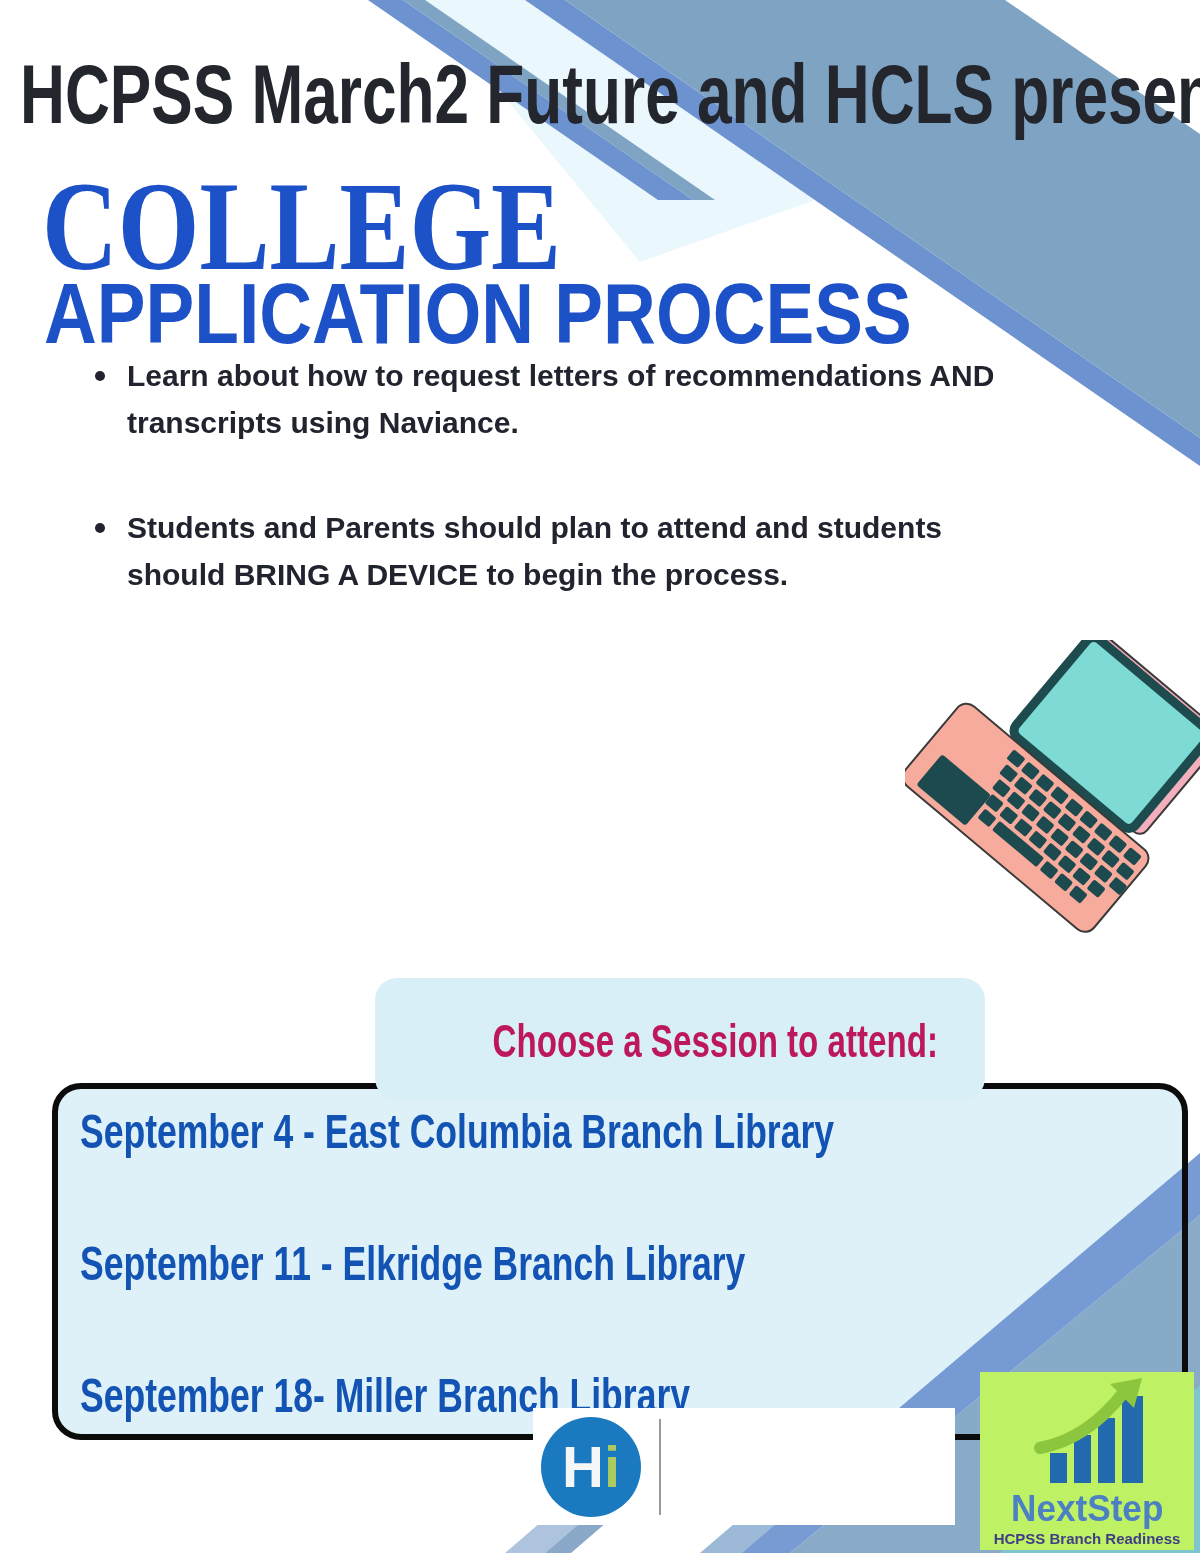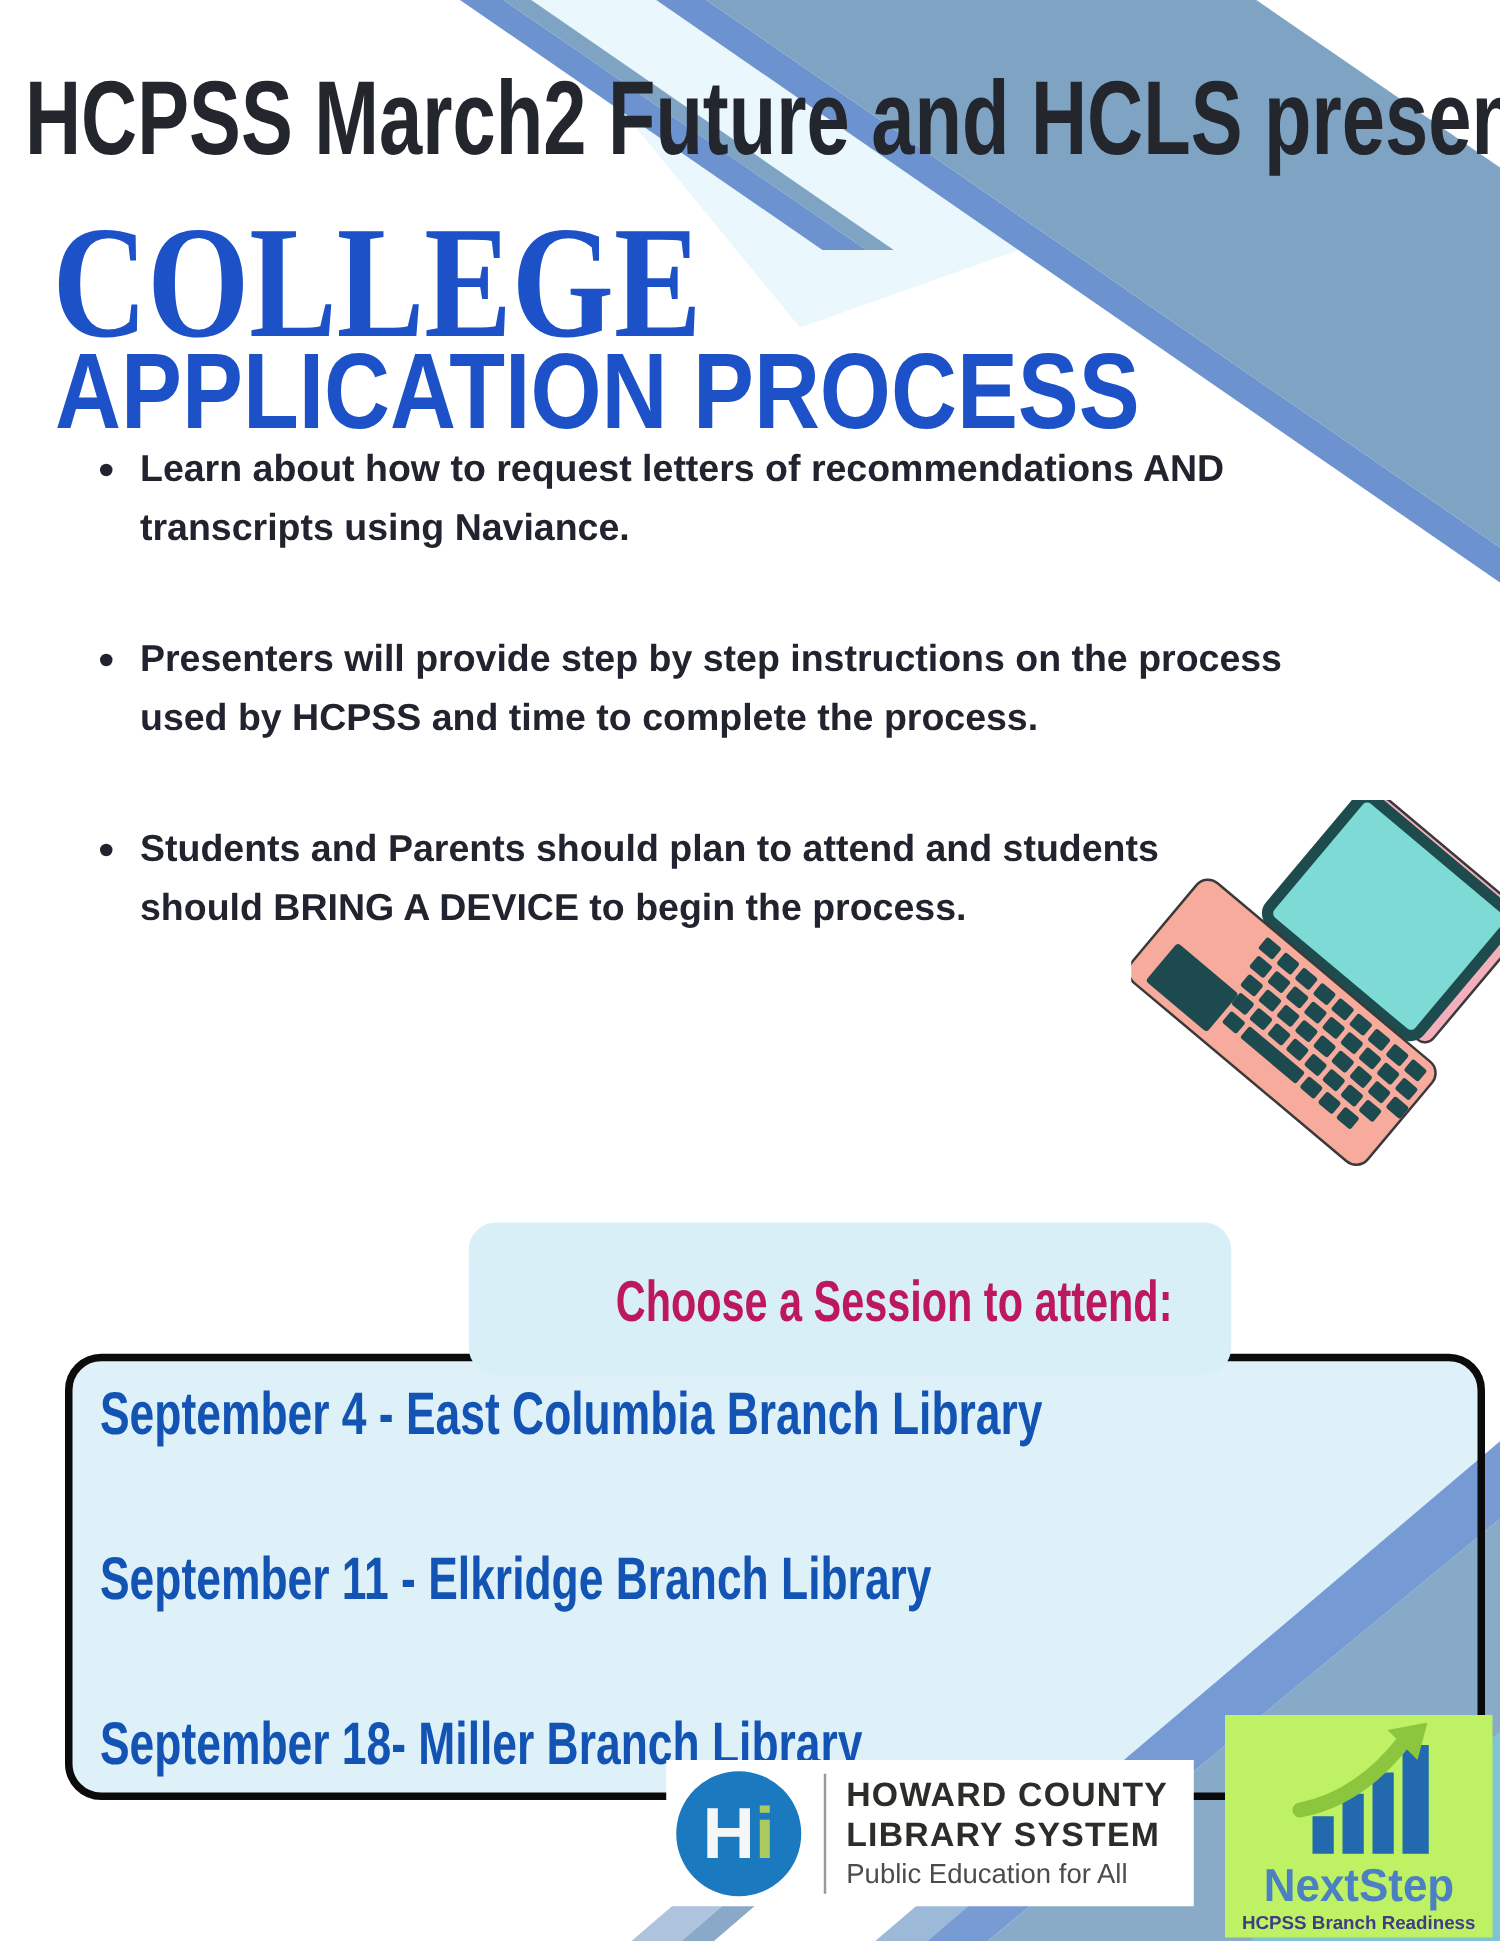--- a/index.html
+++ b/index.html
@@ -23,21 +23,21 @@
     text-decoration:underline;
   }
   .title-college .condensed{transform:scaleX(0.82);}
   .title-process{
     left:44px;top:270px;z-index:5;
     font-family:Liberation Sans, sans-serif;font-weight:700;font-size:86px;line-height:1;
     color:#1d51c7;
   }
   .title-process .condensed{transform:scaleX(0.85);}
 
-  .bullets{left:80px;top:352px;width:1020px;z-index:5;list-style:none;margin:0;padding:0;}
+  .bullets{left:95px;top:352px;width:1020px;z-index:5;list-style:none;margin:0;padding:0;}
   .bullet{
     display:flex;align-items:flex-start;gap:22px;margin-bottom:58px;
     font-size:30px;font-weight:700;color:#21242e;line-height:47px;
   }
   .bullet .dot{flex:0 0 auto;width:10px;height:10px;border-radius:50%;background:#21242e;margin-top:19px;}
   .bullet .btxt{max-width:960px;}
   .bullet.narrow .btxt{max-width:880px;}
 
   .callout-text{
     left:375px;top:985px;width:681px;height:112px;z-index:7;
@@ -117,24 +117,20 @@
 
   <div class="abs presents"><span class="condensed">HCPSS March2 Future and HCLS presents:</span></div>
 
   <div class="abs title-college"><span class="condensed">COLLEGE</span></div>
   <div class="abs title-process"><span class="condensed">APPLICATION PROCESS</span></div>
 
   <ul class="abs bullets">
     <li class="bullet">
       <span class="dot"></span>
       <span class="btxt">Learn about how to request letters of recommendations AND transcripts using Naviance.</span>
-    </li>
-    <li class="bullet">
-      <span class="dot"></span>
-      <span class="btxt">Presenters will provide step by step instructions on the process used by HCPSS and time to complete the process.</span>
     </li>
     <li class="bullet narrow">
       <span class="dot"></span>
       <span class="btxt">Students and Parents should plan to attend and students should BRING A DEVICE to begin the process.</span>
     </li>
   </ul>
 
   <svg class="abs laptop" viewBox="0 0 310 310" aria-hidden="true">
     <g transform="rotate(40 155 140)">
 
@@ -200,25 +196,20 @@
     <div class="session-line s2"><span class="condensed">September 11 - Elkridge Branch Library</span></div>
     <div class="session-line s3"><span class="condensed">September 18- Miller Branch Library</span></div>
   </div>
 
   <div class="abs hcls-box">
     <div class="hi-circle">
       <span class="hi-h">H</span>
         <span class="hi-i">i</span>
     </div>
     <div class="hcls-divider"></div>
-    <div class="hcls-text">
-      <span class="hcls-l1">HOWARD COUNTY</span>
-      <span class="hcls-l2">LIBRARY SYSTEM</span>
-      <span class="hcls-tag">Public Education for All</span>
-    </div>
   </div>
 
   <div class="abs nextstep-box">
     <svg class="nextstep-chart" width="170" height="110" viewBox="0 0 170 110" aria-hidden="true">
       <g fill="#2269ae">
         <rect x="48" y="75" width="17" height="30"></rect>
         <rect x="72" y="57" width="17" height="48"></rect>
         <rect x="96" y="40" width="17" height="65"></rect>
         <rect x="120" y="18" width="21" height="87"></rect>
       </g>

